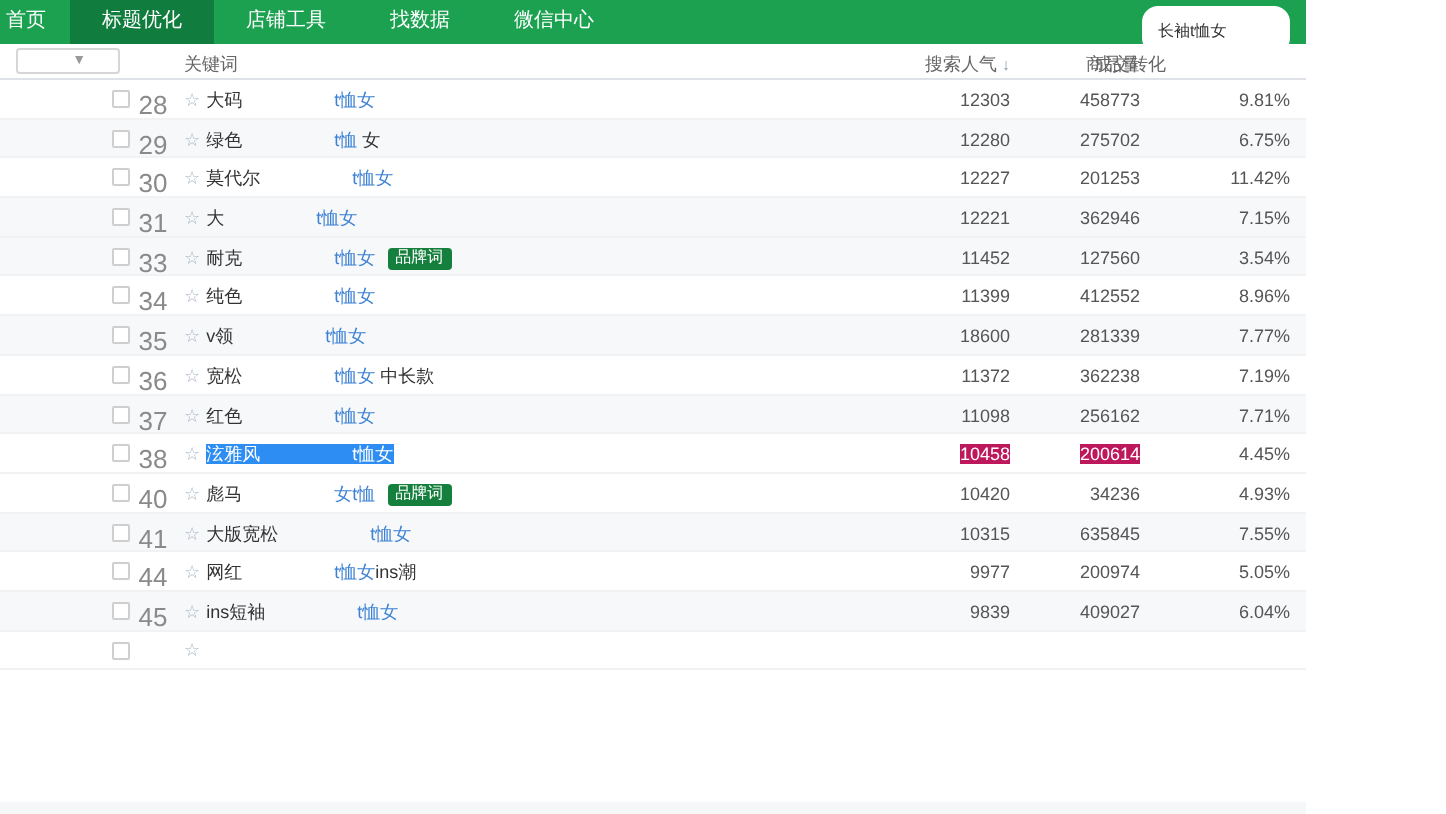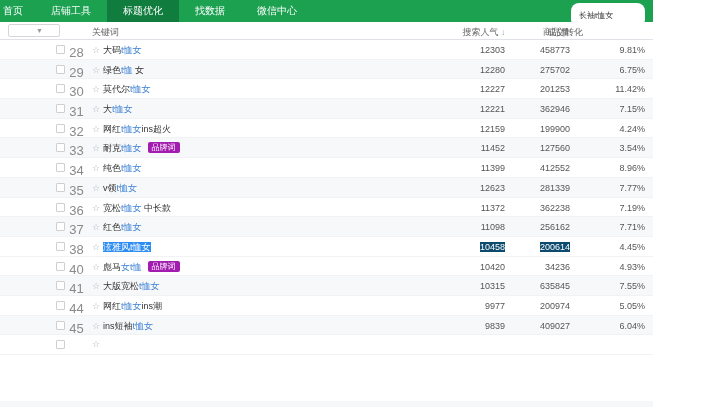--- a/index.html
+++ b/index.html
@@ -28,41 +28,41 @@
   .h-rise { left:654px; }
 
   
   .trow { position:relative; height:19.7px; background:#fff; border-bottom:1px solid #f1f2f4; }
   .trow.stripe { background:#f7f8fa; }
   .cbx { position:absolute; left:56px; top:5px; width:9px; height:9px; border:1px solid #cfcfcf; border-radius:1px; background:#fff; cursor:pointer; }
   .rnum { position:absolute; left:68px; top:5px; width:17px; text-align:center; font-size:13px; color:#8a8a8a; }
   .kw { position:absolute; left:92px; top:4px; font-size:9px; color:#333; white-space:nowrap; }
   .star { color:#a9b7c6; margin-right:3px; cursor:pointer; }
   .kwtext { cursor:pointer; }
-  .kwtext .hl { color:#3e82d4; }
+  .kwtext .hl { color:#3e82d4;padding-left:46px; }
   .kwtext.selval, .kwtext.selval .hl { background:#2e8df2; color:#fff;margin-top:43px; }
-  .badge { display:inline-block; margin-left:6px; background:#a21caf; color:#fff; font-size:8px; line-height:11px; padding:0 4px; border-radius:2px; vertical-align:1px;font-family:Liberation Mono, monospace; }
+  .badge { display:inline-block; margin-left:6px; background:#15803d; color:#fff; font-size:8px; line-height:11px; padding:0 4px; border-radius:2px; vertical-align:1px;font-family:Liberation Mono, monospace; }
   .val { position:absolute; top:5px; font-size:9px; color:#555; text-align:right; white-space:nowrap; }
-  .val span.selval { background:#0c4a6e; color:#fff; }
+  .val span.selval { background:#be185d; color:#fff; }
   .v-pop   { left:420px; width:85px; }
   .v-items { left:487px; width:83px; }
   .v-conv  { left:562px; width:83px; }
 
   .bottom-strip { position:absolute; left:0; right:0; bottom:0; height:6px; background:#f6f7f8; }
 </style>
 </head>
 <body>
 
 <div class="app">
 
   <header class="navbar">
     <nav class="nav-tabs" style="display:flex;">
         <div class="nav-tab">首页</div>
+        <div class="nav-tab active">标题优化</div>
         <div class="nav-tab">店铺工具</div>
-        <div class="nav-tab active">标题优化</div>
         <div class="nav-tab">找数据</div>
         <div class="nav-tab">微信中心</div>
       </nav>
     <div class="search-pill">
       <input type="text" value="长袖t恤女" style="">
     </div>
   </header>
 
   <div class="filter-bar">
     <div class="dropdown">
@@ -104,49 +104,41 @@
         <span class="val v-conv"><span>11.42%</span></span>
       </div>
       <div class="trow stripe">
         <span class="cbx"></span>
         <span class="rnum">31</span>
         <span class="kw"><span class="star">☆</span><span class="kwtext"><span class="pre">大</span><span class="hl">t恤女</span><span class="post"></span></span></span>
         <span class="val v-pop"><span>12221</span></span>
         <span class="val v-items"><span>362946</span></span>
         <span class="val v-conv"><span>7.15%</span></span>
       </div>
-      <div class="trow">
-        <span class="cbx"></span>
-        <span class="rnum">32</span>
-        <span class="kw"><span class="star">☆</span><span class="kwtext"><span class="pre">网红</span><span class="hl">t恤女</span><span class="post">ins超火</span></span></span>
-        <span class="val v-pop"><span>12159</span></span>
-        <span class="val v-items"><span>199900</span></span>
-        <span class="val v-conv"><span>4.24%</span></span>
-      </div>
       <div class="trow stripe">
         <span class="cbx"></span>
         <span class="rnum">33</span>
         <span class="kw"><span class="star">☆</span><span class="kwtext"><span class="pre">耐克</span><span class="hl">t恤女</span><span class="post"></span></span><span class="badge">品牌词</span></span>
         <span class="val v-pop"><span>11452</span></span>
         <span class="val v-items"><span>127560</span></span>
         <span class="val v-conv"><span>3.54%</span></span>
       </div>
       <div class="trow">
         <span class="cbx"></span>
         <span class="rnum">34</span>
         <span class="kw"><span class="star">☆</span><span class="kwtext"><span class="pre">纯色</span><span class="hl">t恤女</span><span class="post"></span></span></span>
         <span class="val v-pop"><span>11399</span></span>
         <span class="val v-items"><span>412552</span></span>
         <span class="val v-conv"><span>8.96%</span></span>
       </div>
       <div class="trow stripe">
         <span class="cbx"></span>
         <span class="rnum">35</span>
         <span class="kw"><span class="star">☆</span><span class="kwtext"><span class="pre">v领</span><span class="hl">t恤女</span><span class="post"></span></span></span>
-        <span class="val v-pop"><span>12623</span></span>
+        <span class="val v-pop"><span>18600</span></span>
         <span class="val v-items"><span>281339</span></span>
         <span class="val v-conv"><span>7.77%</span></span>
       </div>
       <div class="trow">
         <span class="cbx"></span>
         <span class="rnum">36</span>
         <span class="kw"><span class="star">☆</span><span class="kwtext"><span class="pre">宽松</span><span class="hl">t恤女</span><span class="post"> 中长款</span></span></span>
         <span class="val v-pop"><span>11372</span></span>
         <span class="val v-items"><span>362238</span></span>
         <span class="val v-conv"><span>7.19%</span></span>

